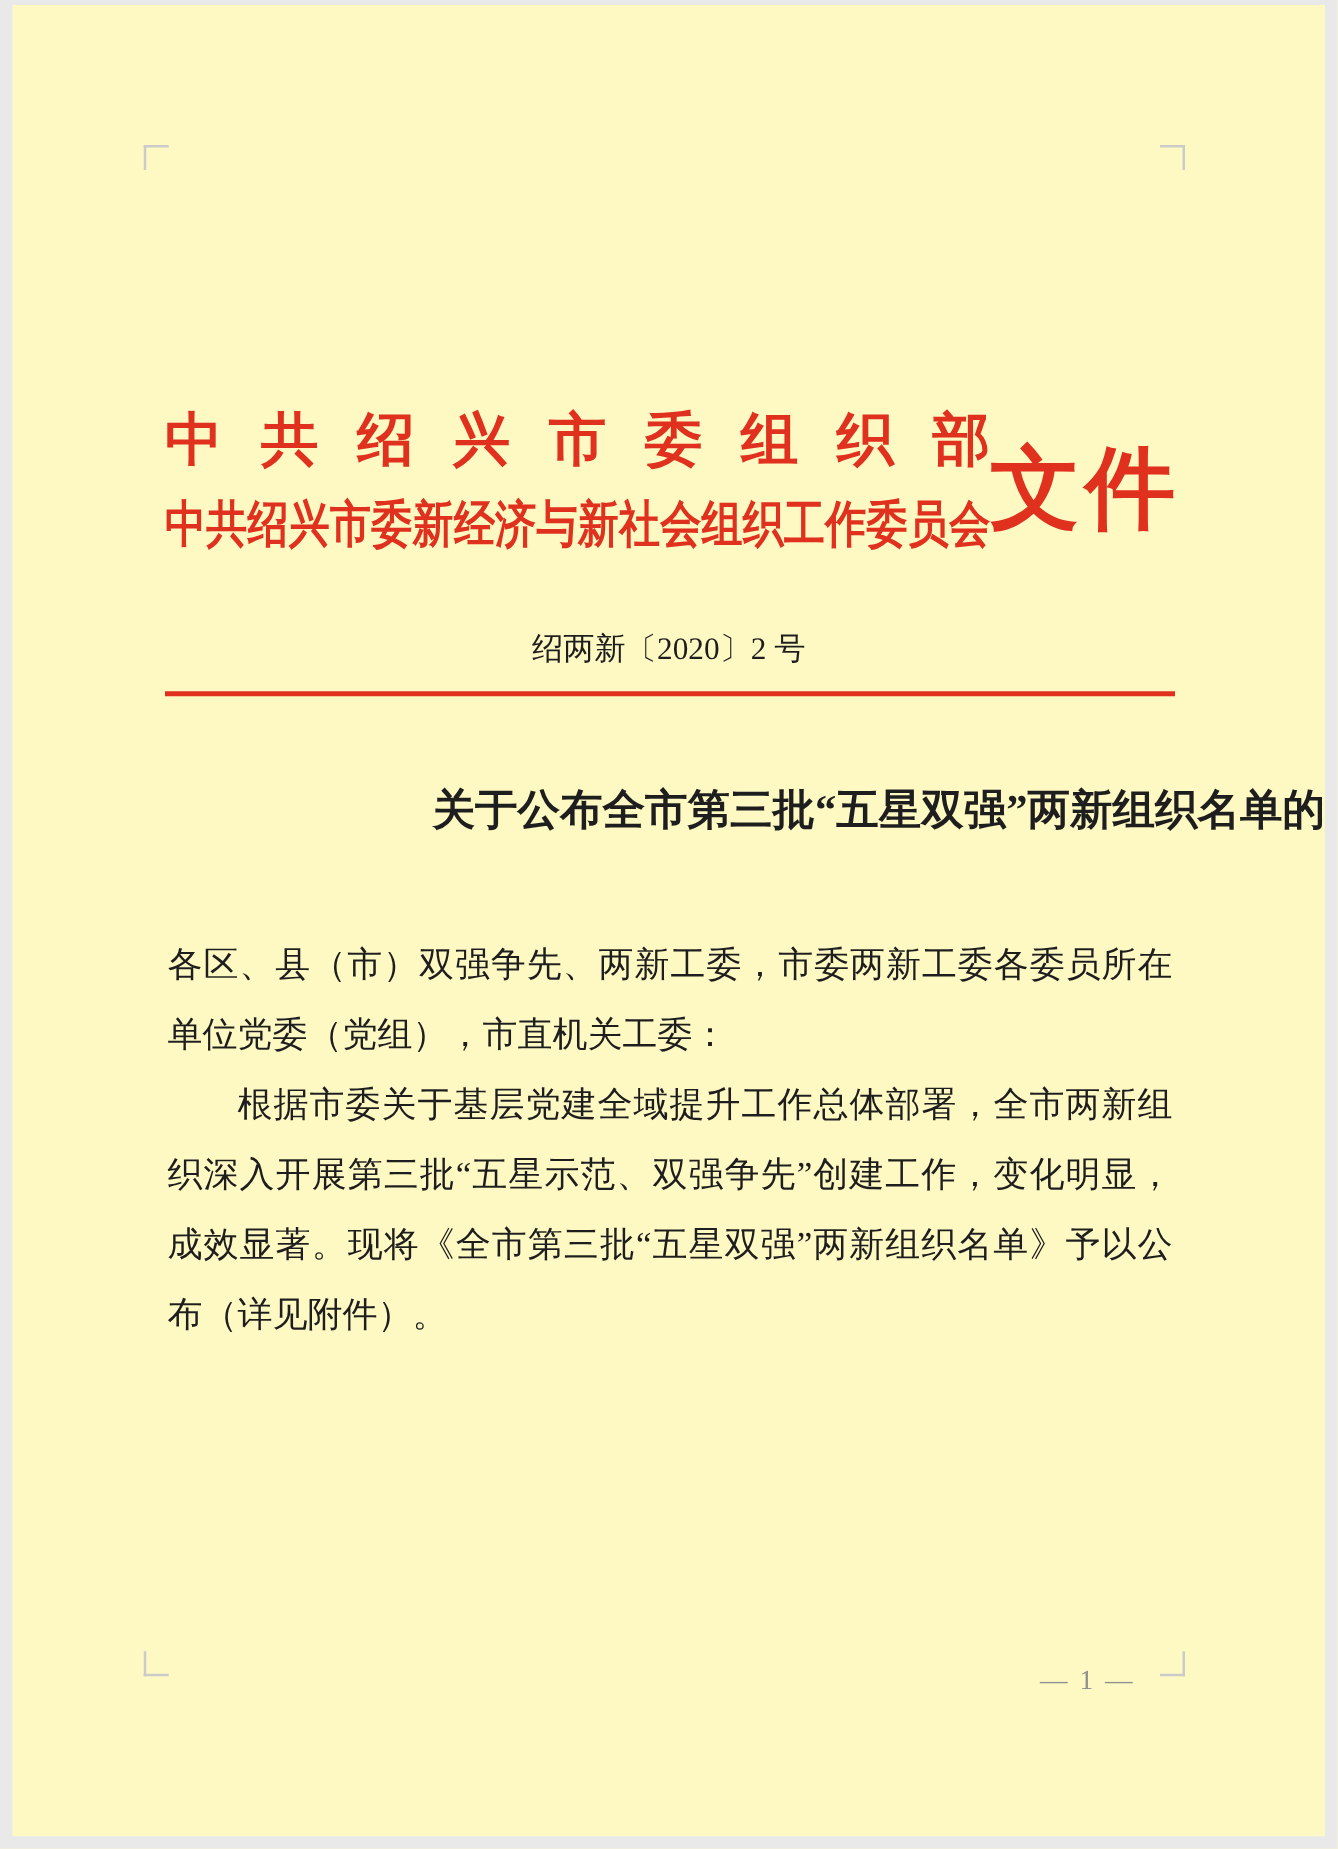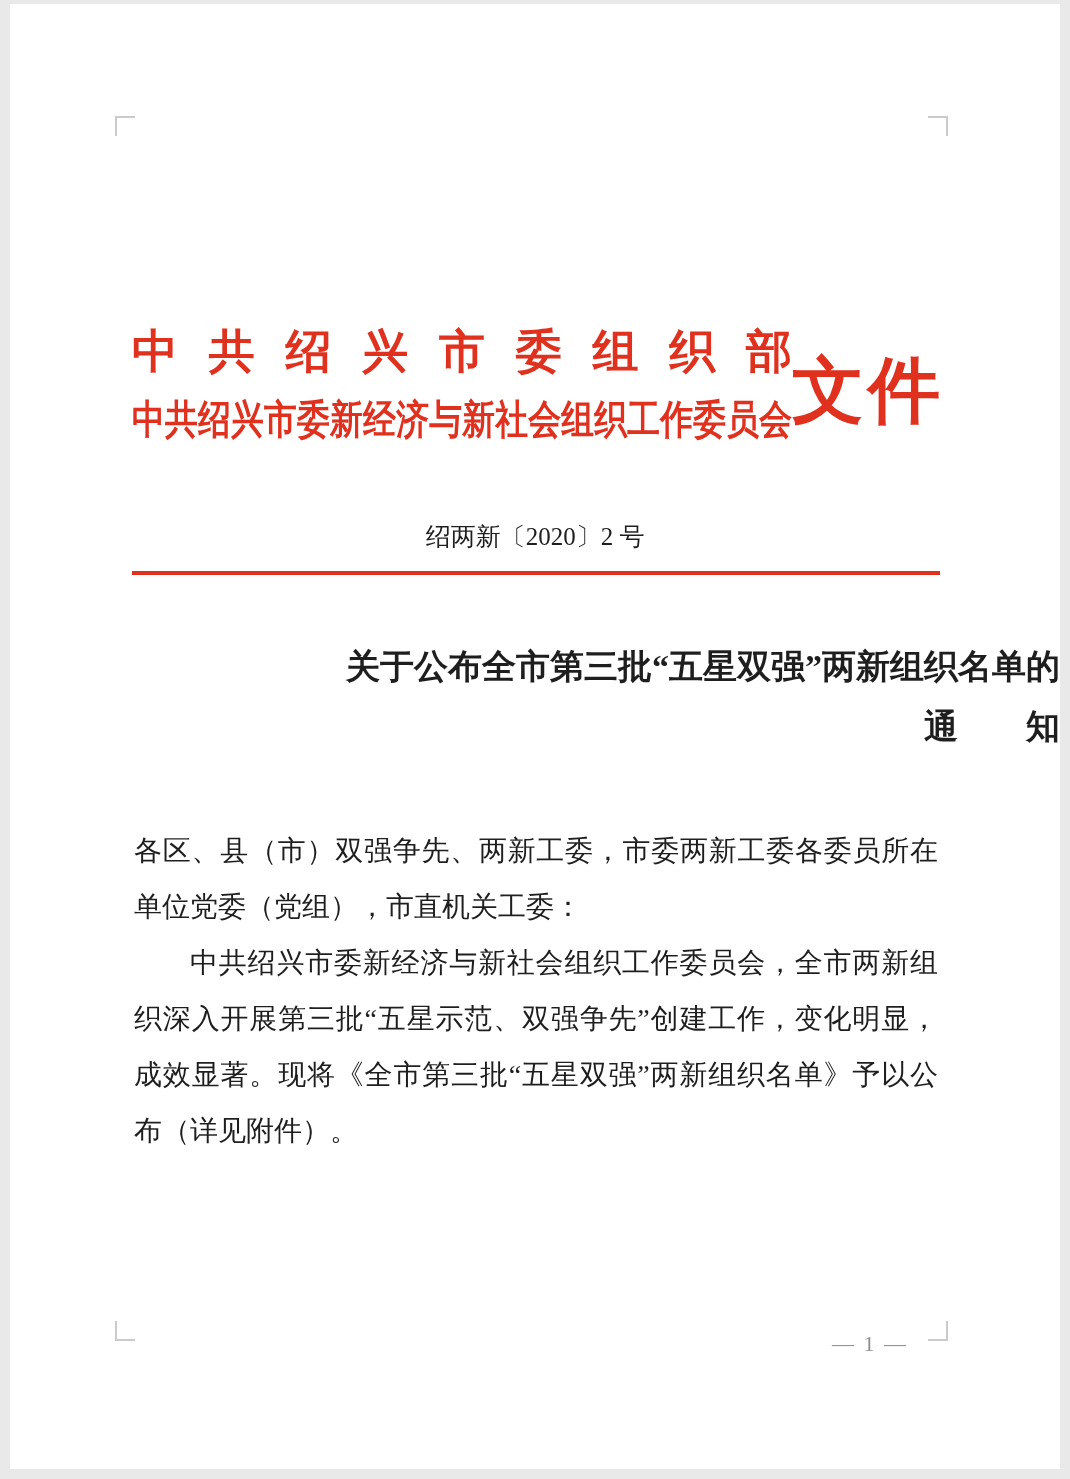--- a/index.html
+++ b/index.html
@@ -6,21 +6,21 @@
   html, body { width: 1070px; height: 1479px; }
   body {
     position: relative;
     background: #e9e9e9;
     font-family: "Liberation Serif", serif;
     overflow: hidden;
   }
   .page {
     position: absolute;
     left: 10px; right: 10px; top: 4px; bottom: 10px;
-    background: #ffffff;
+    background: #fef9c3;
   }
   
   .mark {
     position: absolute;
     width: 20px; height: 20px;
     border: 0 solid #cbcbcb;
   }
   .mark-tl { left: 105px;  top: 112px;    border-left-width: 2px;  border-top-width: 2px; }
   .mark-tr { right: 112px; top: 112px;    border-right-width: 2px; border-top-width: 2px; }
   .mark-bl { left: 105px;  bottom: 128px; border-left-width: 2px;  border-bottom-width: 2px; }
@@ -54,21 +54,21 @@
   }
   .doc-label {
     font-size: 72px;
     line-height: 1;
     letter-spacing: 4px;
     white-space: nowrap;
     padding-top: 14px;
   }
 
   .doc-number {
-    margin-top: 74px;
+    margin-top: 56px;
     text-align: center;
     font-size: 25px;
     color: var(--text, #222222);
   }
 
   .red-rule {
     height: 4px;
     background: var(--accent-red, #e0301e);
     margin: 18px 120px 0 122px;
   }
@@ -120,23 +120,22 @@
     </div>
     <div class="doc-label">文件</div>
   </div>
 
   <div class="doc-number">绍两新〔2020〕2 号</div>
 
   <div class="red-rule"></div>
 
   <h1 class="title">
     <span class="title-line">关于公布全市第三批“五星双强”两新组织名单的</span>
-    <span class="title-line">通　　知</span>
   </h1>
 
   <div class="body-text">
     <p>各区、县（市）双强争先、两新工委，市委两新工委各委员所在单位党委（党组），市直机关工委：</p>
-    <p class="para-indent">中共绍兴市委新经济与新社会组织工作委员会，全市两新组织深入开展第三批“五星示范、双强争先”创建工作，变化明显，成效显著。现将《全市第三批“五星双强”两新组织名单》予以公布（详见附件）。</p>
+    <p class="para-indent">根据市委关于基层党建全域提升工作总体部署，全市两新组织深入开展第三批“五星示范、双强争先”创建工作，变化明显，成效显著。现将《全市第三批“五星双强”两新组织名单》予以公布（详见附件）。</p>
   </div>
 
   <div class="page-number">— 1 —</div>
 
 </div>
 
 </body></html>

